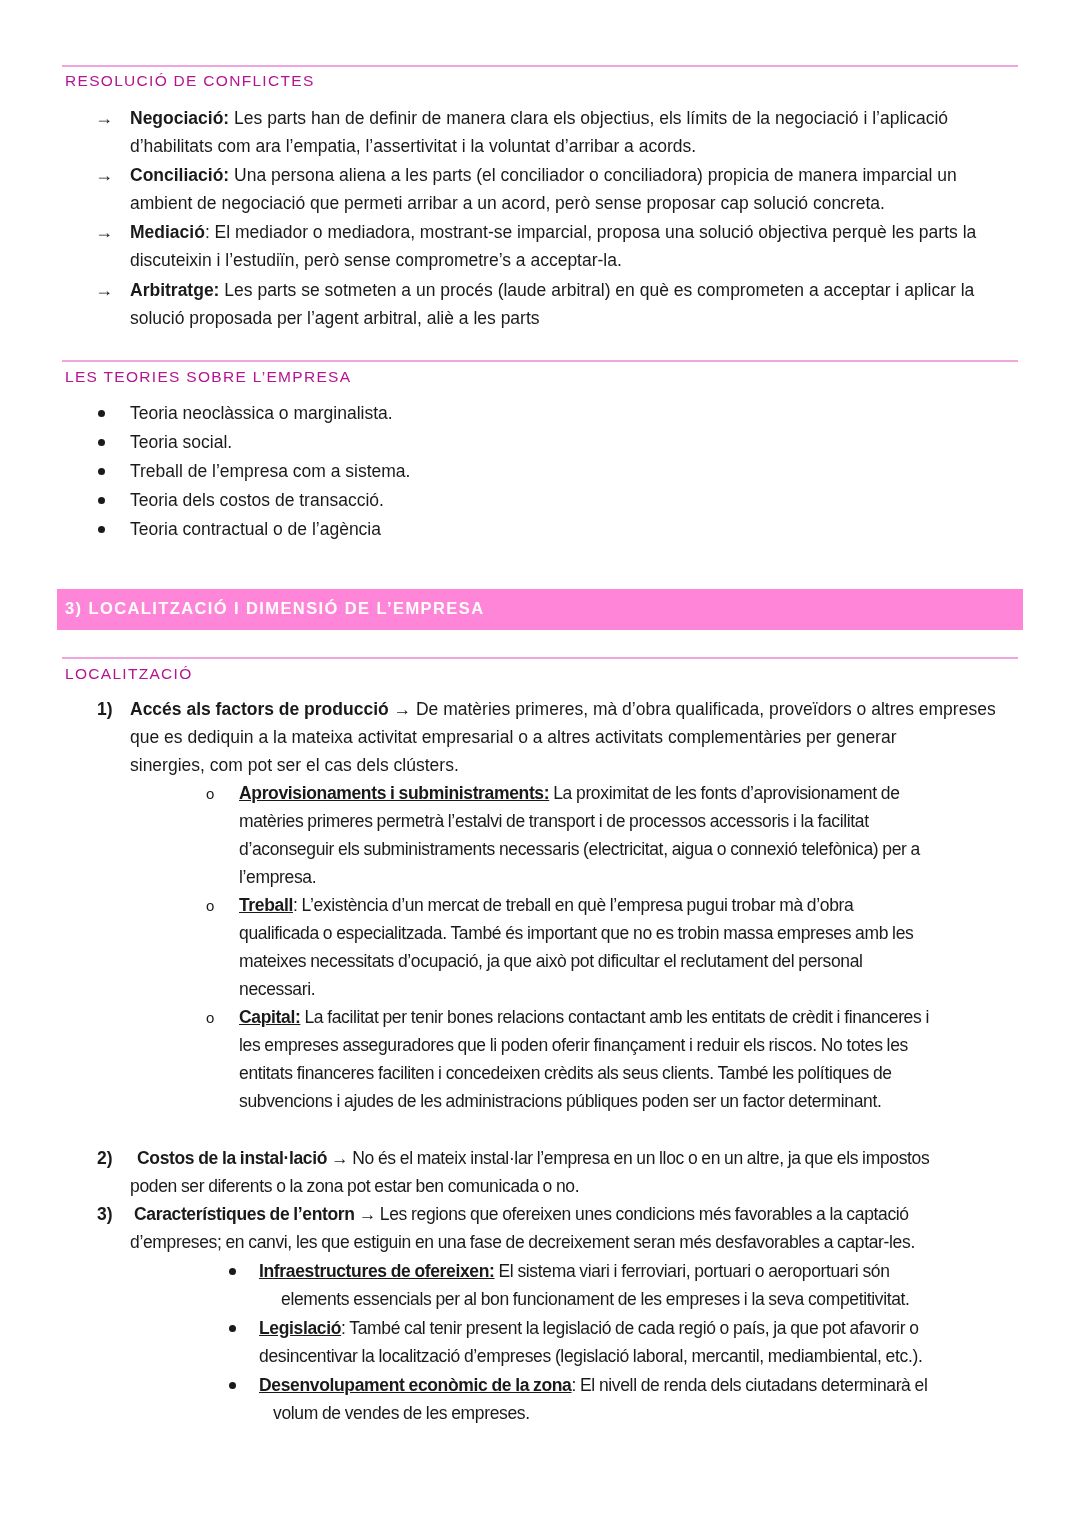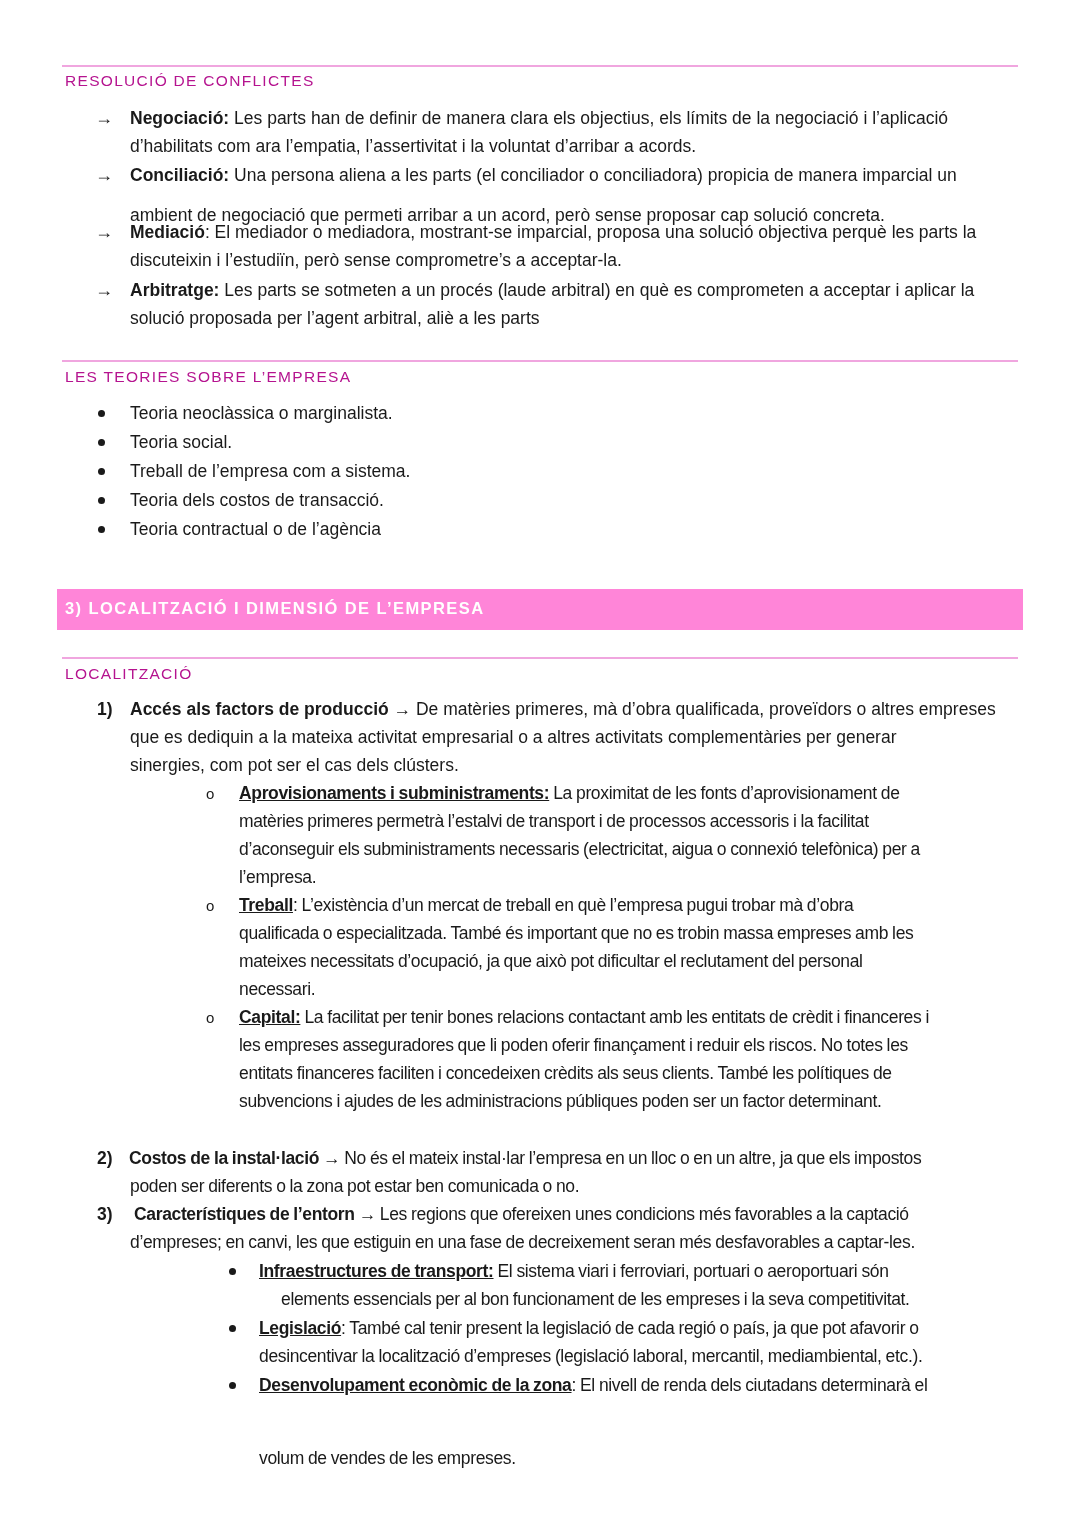--- a/index.html
+++ b/index.html
@@ -45,21 +45,21 @@
   <div class="subhead" style="top:72px;">RESOLUCIÓ DE CONFLICTES</div>
 
   <div>
 
     <span class="arrow" style="top:104px;">→</span>
     <div class="line" style="left:130px; top:104px;"><span class="b">Negociació:</span><span> Les parts han de definir de manera clara els objectius, els límits de la negociació i l’aplicació</span></div>
     <div class="line" style="left:130px; top:132px;">d’habilitats com ara l’empatia, l’assertivitat i la voluntat d’arribar a acords.</div>
 
     <span class="arrow" style="top:161px;">→</span>
     <div class="line" style="left:130px; top:161px;"><span class="b">Conciliació:</span><span> Una persona aliena a les parts (el conciliador o conciliadora) propicia de manera imparcial un</span></div>
-    <div class="line" style="left:130px; top:189px;margin-top:12px;">ambient de negociació que permeti arribar a un acord, però sense proposar cap solució concreta.</div>
+    <div class="line" style="left:130px; top:189px;">ambient de negociació que permeti arribar a un acord, però sense proposar cap solució concreta.</div>
 
     <span class="arrow" style="top:218px;">→</span>
     <div class="line" style="left:130px; top:218px;"><span class="b">Mediació</span><span>: El mediador o mediadora, mostrant-se imparcial, proposa una solució objectiva perquè les parts la</span></div>
     <div class="line" style="left:130px; top:246px;text-align:center;">discuteixin i l’estudiïn, però sense comprometre’s a acceptar-la.</div>
 
     <span class="arrow" style="top:276px;">→</span>
     <div class="line" style="left:130px; top:276px;"><span class="b">Arbitratge:</span><span> Les parts se sotmeten a un procés (laude arbitral) en què es comprometen a acceptar i aplicar la</span></div>
     <div class="line" style="left:130px; top:304px;">solució proposada per l’agent arbitral, aliè a les parts</div>
   </div>
 
@@ -106,35 +106,35 @@
 
     <span class="circ" style="top:1004px;">o</span>
     <div class="line narrow" style="left:239px; top:1003px;"><span class="u">Capital:</span><span> La facilitat per tenir bones relacions contactant amb les entitats de crèdit i financeres i</span></div>
     <div class="line narrow" style="left:239px; top:1031px;">les empreses asseguradores que li poden oferir finançament i reduir els riscos. No totes les</div>
     <div class="line narrow" style="left:239px; top:1059px;">entitats financeres faciliten i concedeixen crèdits als seus clients. També les polítiques de</div>
     <div class="line narrow" style="left:239px; top:1087px;">subvencions i ajudes de les administracions públiques poden ser un factor determinant.</div>
   </div>
 
   <div>
     <span class="num" style="top:1144px;">2)</span>
-    <div class="line narrow" style="left:129px; top:1144px;"><span class="b">Costos de la instal·lació</span><span class="b"> → </span><span>No és el mateix instal·lar l’empresa en un lloc o en un altre, ja que els impostos</span></div>
+    <div class="line narrow" style="left:137px; top:1144px;"><span class="b">Costos de la instal·lació</span><span class="b"> → </span><span>No és el mateix instal·lar l’empresa en un lloc o en un altre, ja que els impostos</span></div>
     <div class="line narrow" style="left:130px; top:1172px;">poden ser diferents o la zona pot estar ben comunicada o no.</div>
   </div>
 
   <div>
     <span class="num" style="top:1200px;">3)</span>
     <div class="line narrow" style="left:134px; top:1200px;"><span class="b">Característiques de l’entorn</span><span class="b"> → </span><span>Les regions que ofereixen unes condicions més favorables a la captació</span></div>
     <div class="line narrow" style="left:130px; top:1228px;">d’empreses; en canvi, les que estiguin en una fase de decreixement seran més desfavorables a captar-les.</div>
 
     <span class="dot" style="left:229px; top:1268px;"></span>
-    <div class="line narrow" style="left:259px; top:1257px;"><span class="u">Infraestructures de transport:</span><span> El sistema viari i ferroviari, portuari o aeroportuari són</span></div>
+    <div class="line narrow" style="left:259px; top:1257px;"><span class="u">Infraestructures de ofereixen:</span><span> El sistema viari i ferroviari, portuari o aeroportuari són</span></div>
     <div class="line narrow" style="left:259px; top:1285px;margin-left:22px;">elements essencials per al bon funcionament de les empreses i la seva competitivitat.</div>
 
     <span class="dot" style="left:229px; top:1325px;"></span>
     <div class="line narrow" style="left:259px; top:1314px;"><span class="u">Legislació</span><span>: També cal tenir present la legislació de cada regió o país, ja que pot afavorir o</span></div>
     <div class="line narrow" style="left:259px; top:1342px;">desincentivar la localització d’empreses (legislació laboral, mercantil, mediambiental, etc.).</div>
 
     <span class="dot" style="left:229px; top:1382px;"></span>
     <div class="line narrow" style="left:259px; top:1371px;"><span class="u">Desenvolupament econòmic de la zona</span><span>: El nivell de renda dels ciutadans determinarà el</span></div>
-    <div class="line narrow" style="left:259px; top:1399px;margin-top:45px;">volum de vendes de les empreses.</div>
+    <div class="line narrow" style="left:273px; top:1399px;">volum de vendes de les empreses.</div>
   </div>
 
 </div>
 
 </body></html>

